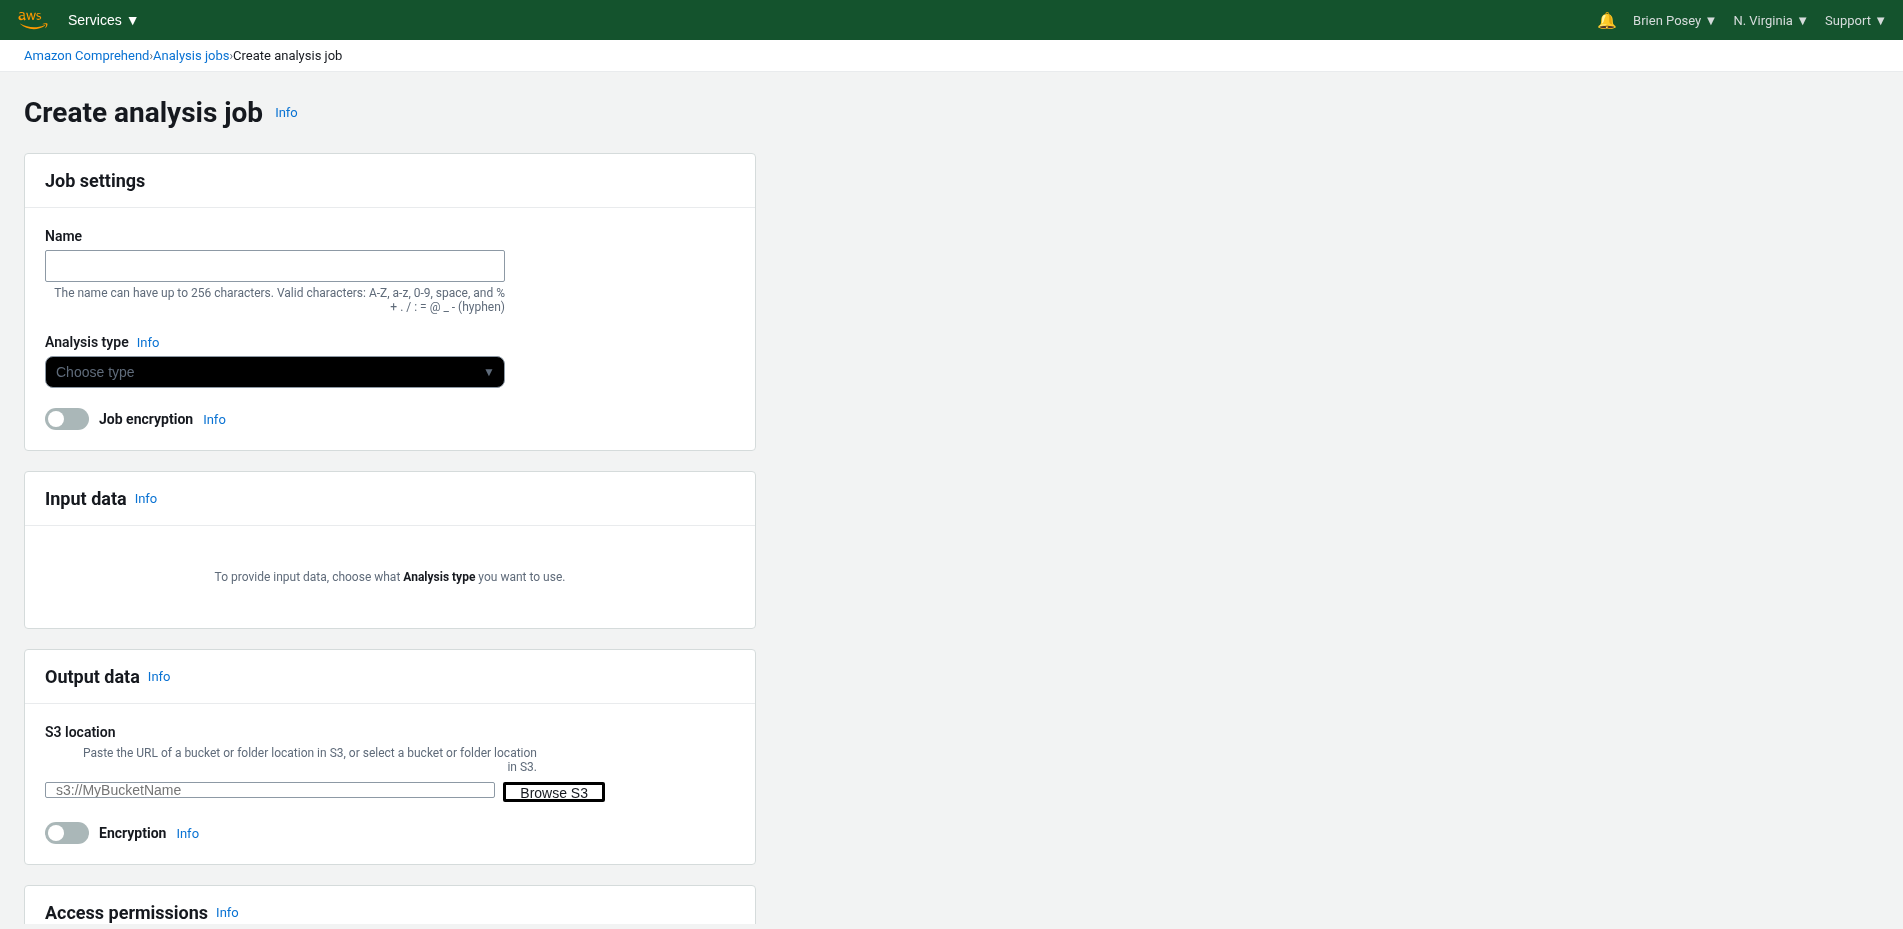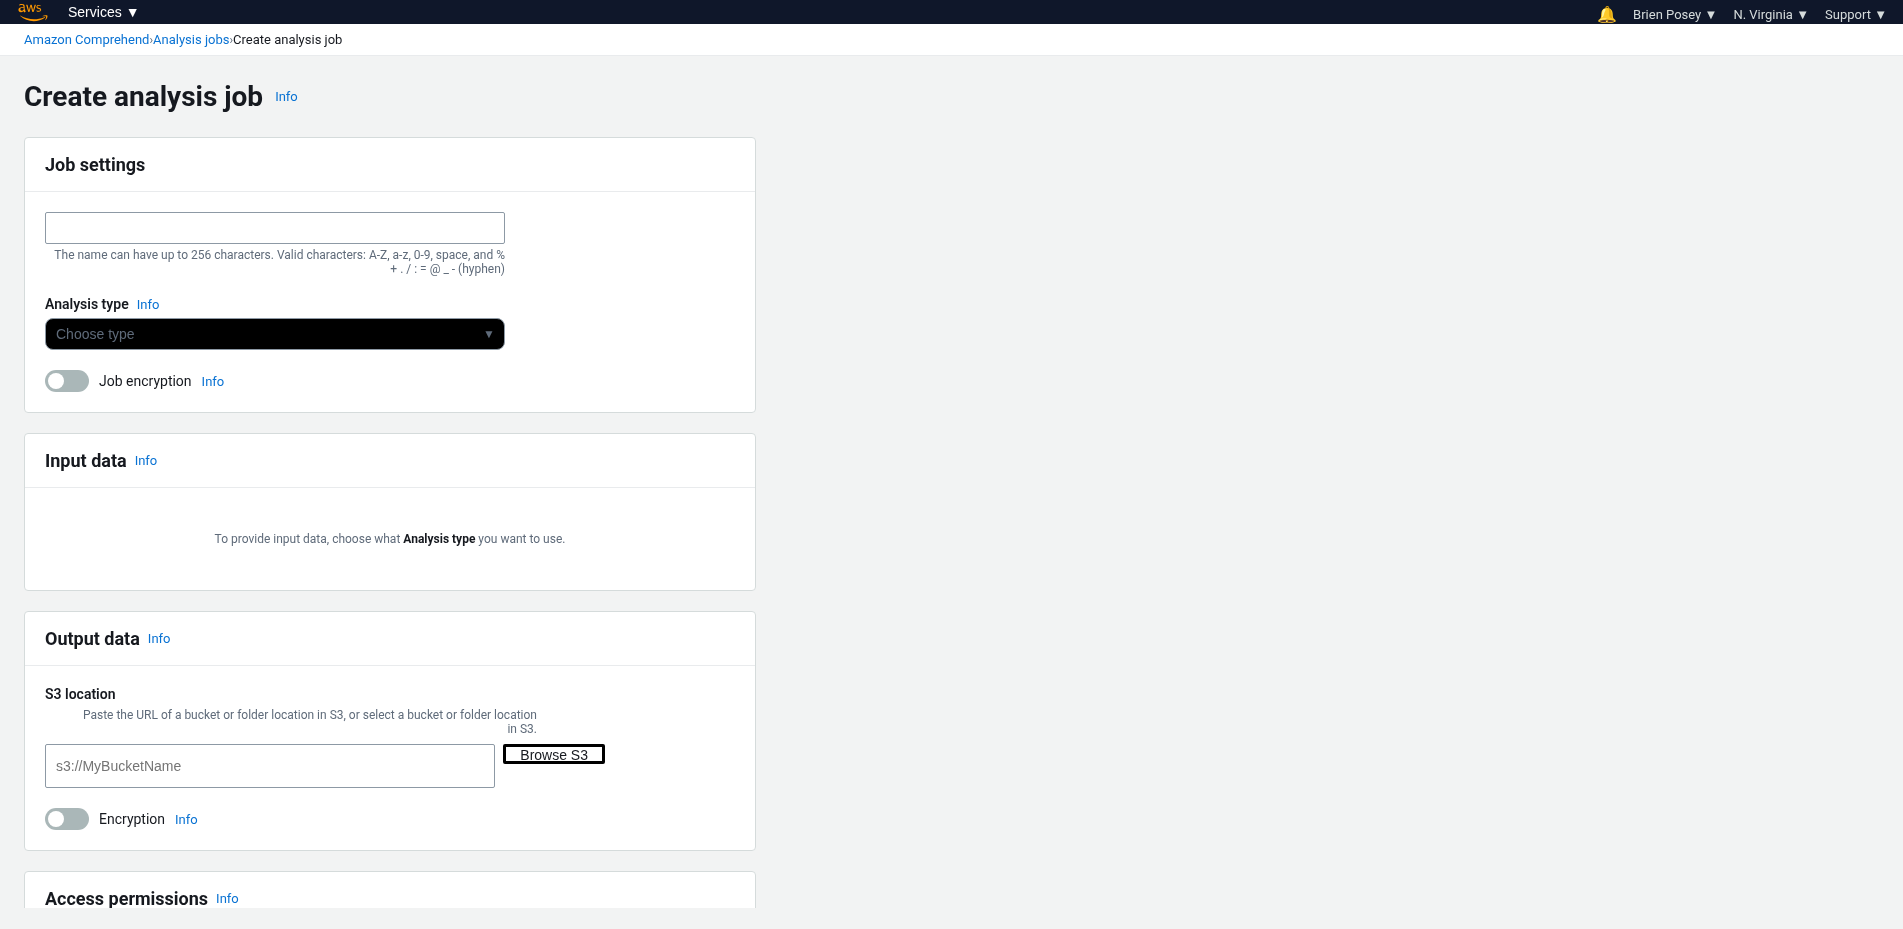--- a/index.html
+++ b/index.html
@@ -1,23 +1,23 @@
 <!DOCTYPE html>
 <html><head>
   <meta charset="utf-8">
   <style>
     * { box-sizing: border-box; margin: 0; padding: 0; }
     body { font-family: -apple-system, BlinkMacSystemFont, 'Segoe UI', Roboto, sans-serif; font-size: 14px; background: #f2f3f3; color: #16191f; }
 
     
     .top-nav {
-      background: #0f172a;
-      height: 24px;
-      display: flex;
-      align-items: flex-end;
+      background: #14532d;
+      height: 40px;
+      display: flex;
+      align-items: center;
       justify-content: space-between;
       padding: 0 16px;
       color: #fff;
     }
     .top-nav-left { display: flex; align-items: center; gap: 12px; }
     .aws-logo { display: flex; align-items: center; gap: 6px; }
     .services-btn {
       background: none; border: none; color: #fff; font-size: 14px; cursor: pointer;
       display: flex; align-items: center; gap: 4px; padding: 4px 8px;
     }
@@ -177,42 +177,42 @@
       bottom: 3px;
       background: #fff;
       border-radius: 50%;
       transition: 0.2s;
     }
     .toggle-switch input:checked + .toggle-slider { background: #0972d3; }
     .toggle-switch input:checked + .toggle-slider:before { transform: translateX(22px); }
     .toggle-label {
       font-size: 14px;
       color: #16191f;
-      font-weight: 400;
+      font-weight: 700;
     }
 
     
     .input-data-msg {
       text-align: center;
       padding: 24px 20px;
       color: #5f6b7a;
       font-size: 12px;
     }
     .input-data-msg strong { color: #16191f; }
 
     
     .s3-input-row {
       display: flex;
       gap: 8px;
       align-items: flex-start;
       max-width: 560px;
     }
     .s3-input {
       flex: 1;
-      height: 44px;
+      height: 16px;
       border: 1px solid #8d99a5;
       border-radius: 2px;
       padding: 0 10px;
       font-size: 14px;
       color: #5f6b7a;
       background: #fff;
     }
     .browse-btn {
       height: 20px;
       padding: 0 14px;
@@ -282,20 +282,21 @@
       <a class="info-link">Info</a>
     </div>
 
     <div class="section-card">
       <div class="section-header">
         <span class="section-title">Job settings</span>
       </div>
       <div class="section-body">
 
         <div class="form-group">
+          <label class="form-label">Name</label>
           <input class="form-input" type="text" style="">
           <div class="form-hint">The name can have up to 256 characters. Valid characters: A-Z, a-z, 0-9, space, and % + . / : = @ _ - (hyphen)</div>
         </div>
 
         <div class="form-group">
           <div class="form-label-row">
             <span class="form-label" style="margin-bottom:0">Analysis type</span>
             <a class="info-link">Info</a>
           </div>
           <div class="form-select-wrapper">

